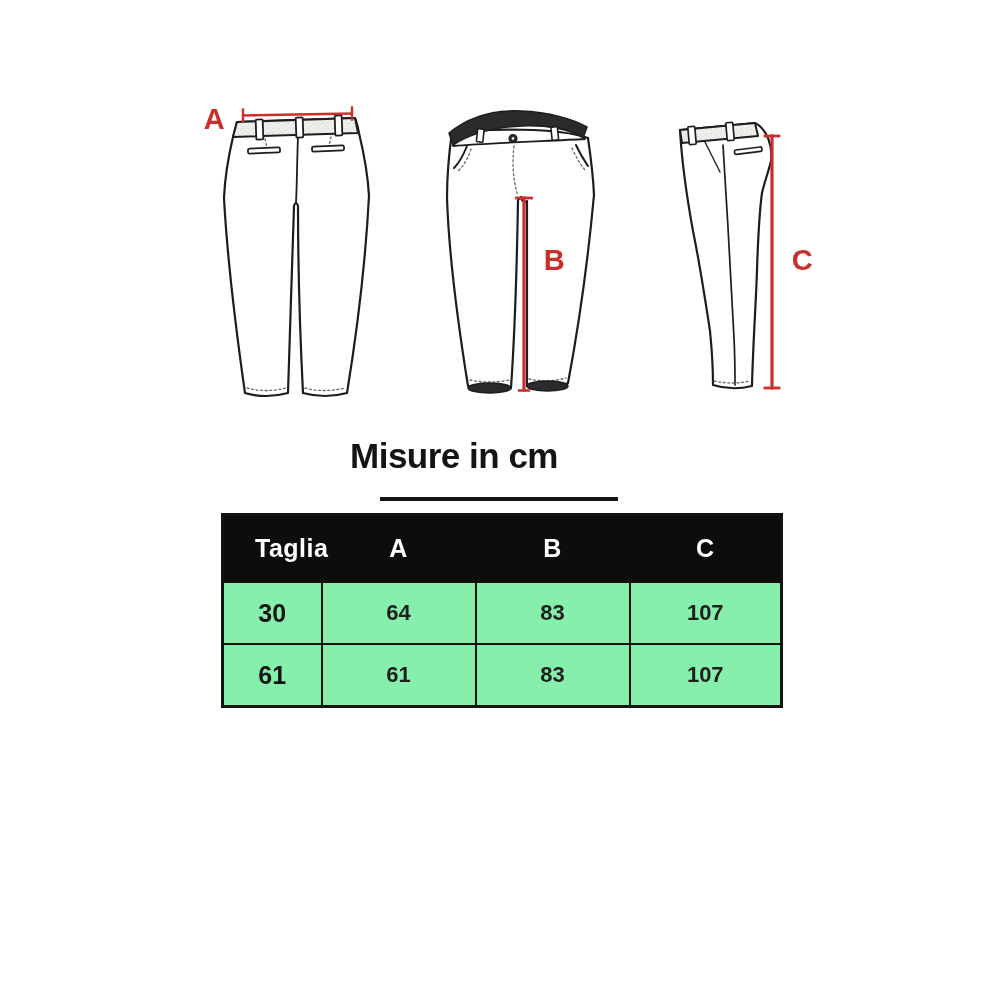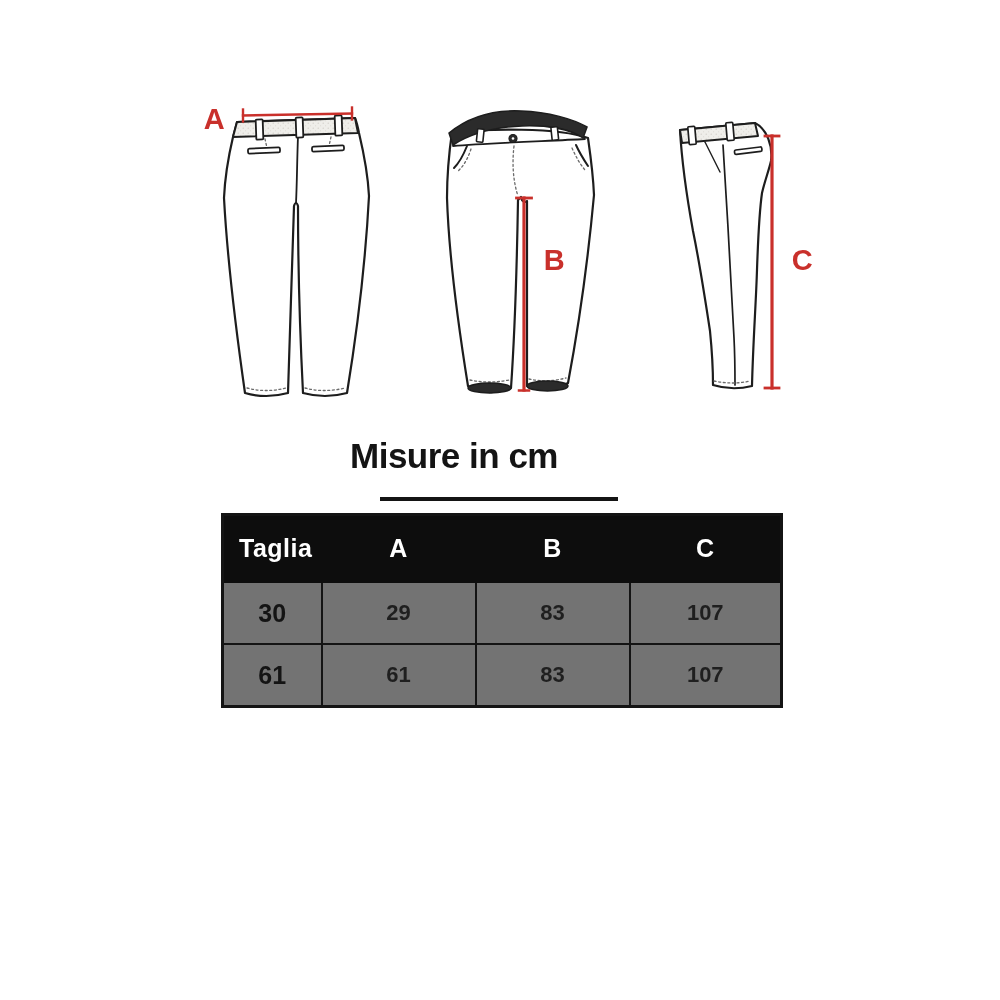--- a/index.html
+++ b/index.html
@@ -33,23 +33,23 @@
     position:absolute;left:221px;top:513px;width:559px;
     border-collapse:collapse;table-layout:fixed;
     border:3px solid #141414;
   }
   .size-table th,.size-table td{border:2px solid #141414;}
   .size-table thead th{
     background:var(--table-header-bg,#0d0d0d);color:var(--table-header-text,#fff);
     height:63px;font-size:25px;font-weight:bold;text-align:center;letter-spacing:.5px;
     border-color:var(--table-header-bg,#0d0d0d);
   }
-  .size-table thead th:first-child{text-align:left;padding-left:15px;}
+  .size-table thead th:first-child{text-align:left;padding-left:31px;}
   .size-table tbody td{
-    height:58px;background:#737373;color:#1f1f1f;
+    height:58px;background:#86efac;color:#1f1f1f;
     font-size:22px;font-weight:bold;text-align:center;vertical-align:middle;
   }
   .size-table tbody td:first-child{font-size:25px;color:#141414;}
 </style>
 </head>
 <body>
 
 <div class="page">
 
   <div class="illos">
@@ -168,21 +168,21 @@
       <tr>
         <th>Taglia</th>
         <th>A</th>
         <th>B</th>
         <th>C</th>
       </tr>
     </thead>
     <tbody>
       <tr>
         <td>30</td>
-        <td>29</td>
+        <td>64</td>
         <td>83</td>
         <td>107</td>
       </tr>
       <tr>
         <td>61</td>
         <td>61</td>
         <td>83</td>
         <td>107</td>
       </tr>
     </tbody>

